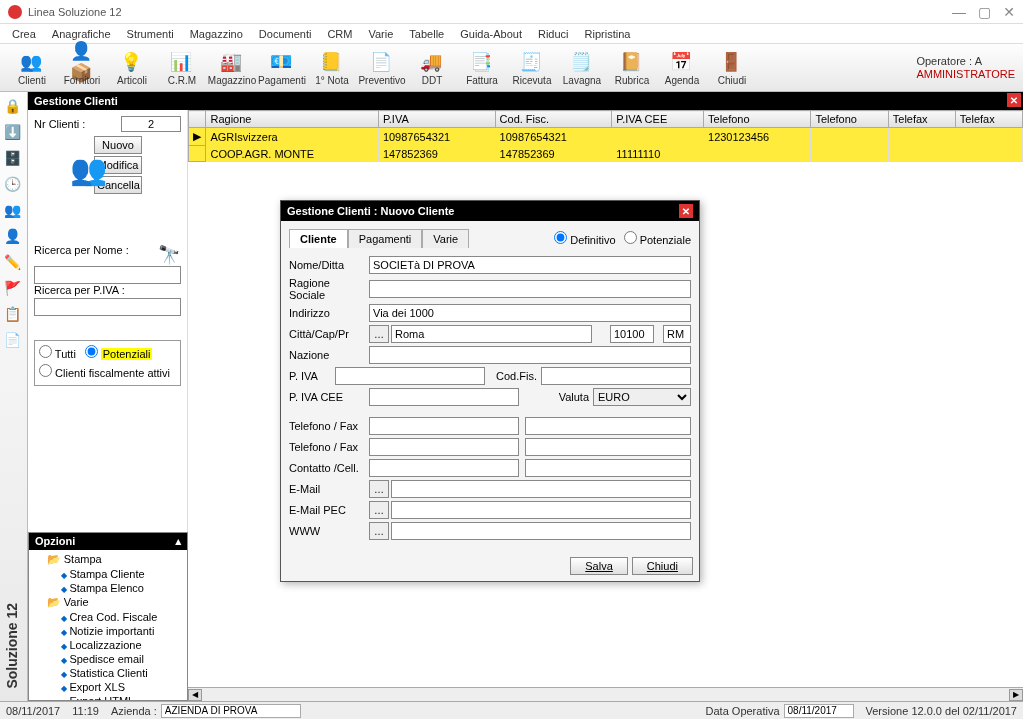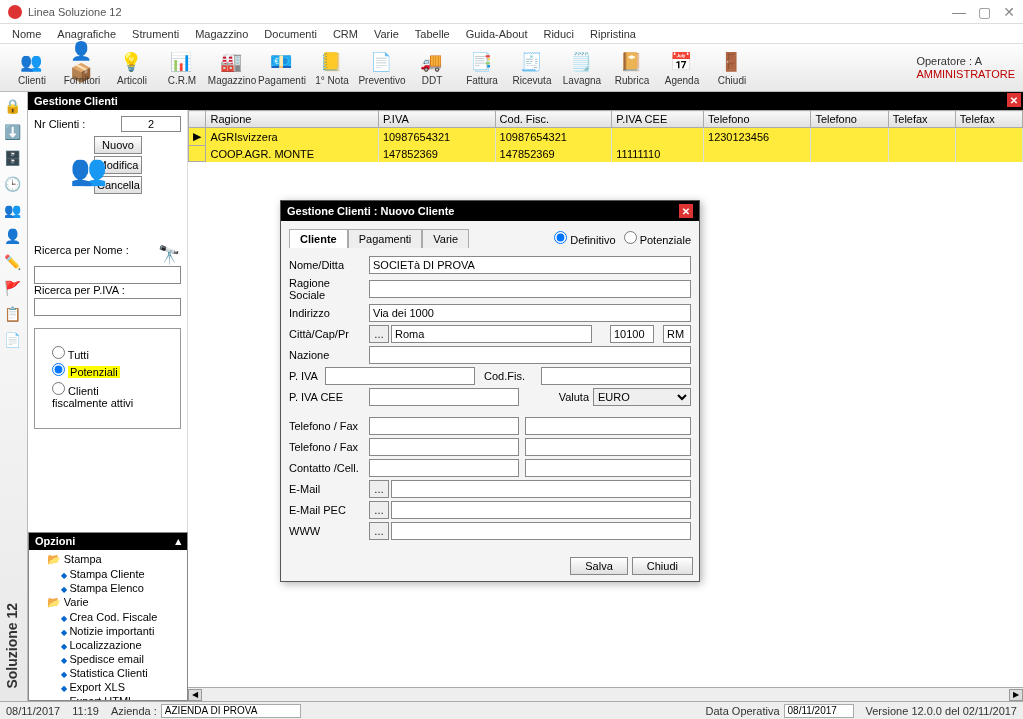--- a/index.html
+++ b/index.html
@@ -33,21 +33,21 @@
 .leftcol { width: 160px; padding: 6px; border-right: 1px solid #ddd; display: flex; flex-direction: column; }
 .leftcol .nrcli { display: flex; align-items: center; justify-content: space-between; margin-bottom: 4px; }
 .leftcol .nrcli .box { border: 1px solid #888; width: 60px; text-align: center; padding: 1px 4px; background: #fff;}
 .leftcol .act-btns { display: flex; flex-direction: column; gap: 2px; margin-left: 60px; }
 .leftcol .act-btns button { width: 48px; padding: 2px; background: linear-gradient(#fff,#e0e0e0); border: 1px solid #888; cursor: pointer; font-size: 11px; }
 .leftcol .people { width: 42px; height: 42px; position: absolute; left: 42px; top: 42px; font-size: 30px; }
 .leftcol .search-section { margin-top: 50px; }
 .leftcol label { display: block; margin-bottom: 2px; }
 .leftcol input[type=text] { width: 100%; border: 1px solid #888; padding: 2px; height: 18px; }
 .leftcol .binoc { float: right; font-size: 18px; }
-.leftcol .radios { margin-top: 12px; border: 1px solid #999; padding: 17px; font-size: 10px;}
+.leftcol .radios { margin-top: 24px; border: 1px solid #999; padding: 4px; font-size: 10px;}
 .leftcol .radios label { display: inline-block; margin-right: 6px; }
 .leftcol .radios .hl { background: #ff0; padding: 0 2px; }
 .leftcol .radios .row2 { margin-top: 2px; }
 
 .opzioni { width: 160px; position: absolute; left: 28px; bottom: 18px; border: 1px solid #888; background: #fff; }
 .opzioni .hdr { background: #000; color: #fff; padding: 2px 6px; font-weight: bold; display:flex;justify-content:space-between;}
 .opzioni .tree { padding: 2px 4px; max-height: 150px; overflow: auto; font-size: 11px;}
 .opzioni .tree .folder::before { content: "📂 "; }
 .opzioni .tree .leaf::before { content: "◆ "; color: #06c; font-size: 8px; }
 .opzioni .tree .folder, .opzioni .tree .leaf { padding: 1px 0; cursor: pointer; }
@@ -71,21 +71,21 @@
 .dialog .dtabs .spacer { flex: 1; }
 .dialog .dtabs .rad { margin-left: 8px; font-size: 11px; }
 .dialog .frow { display: flex; align-items: center; margin-bottom: 3px; }
 .dialog .frow .flabel { width: 80px; font-size: 11px; }
 .dialog .frow input[type=text] { flex: 1; border: 1px solid #888; height: 18px; padding: 1px 3px; font-size: 11px; }
 .dialog .frow input.small { flex: 0 0 auto; }
 .dialog .frow .lookup { width: 20px; height: 18px; border: 1px solid #888; background: #eee; cursor: pointer; display: flex; align-items: center; justify-content: center; font-size: 10px; margin-right: 2px;}
 .dialog .frow select { border: 1px solid #888; height: 18px; font-size: 11px; }
 .dialog .gap { height: 8px; }
 .dialog .dfooter { display: flex; justify-content: flex-end; gap: 4px; padding: 6px; }
-.dialog .dfooter button { padding: 2px 14px; border: 1px solid #888; background: linear-gradient(#fff,#e0e0e0); cursor: pointer; }
+.dialog .dfooter button { padding: 2px 14px; border: 1px solid #888; background: linear-gradient(#fff,#e0e0e0); cursor: pointer; text-decoration: underline; }
 
 .statusbar { position: absolute; bottom: 0; left: 0; right: 0; height: 18px; background: #eee; border-top: 1px solid #aaa; display: flex; align-items: center; padding: 0 6px; gap: 12px; font-size: 10px; color: #333;}
 .statusbar .field { display: flex; align-items: center; gap: 4px; }
 .statusbar .field input { border: 1px solid #aaa; height: 14px; padding: 0 3px; font-size: 10px; }
 
 .vertical-label { position: absolute; left: 4px; bottom: 30px; writing-mode: vertical-rl; transform: rotate(180deg); font-size: 14px; font-weight: bold; color: #333; }
 
 .hscroll { position: absolute; bottom: 0; left: 160px; right: 0; height: 14px; background: #eee; border-top: 1px solid #aaa; display: flex; align-items: center; }
 .hscroll .arrow { width: 14px; height: 12px; border: 1px solid #999; background: #ddd; text-align: center; font-size: 8px; cursor: pointer;}
 .hscroll .track { flex: 1; }
@@ -97,21 +97,21 @@
   <div class="app-icon"></div>
   <div class="title">Linea Soluzione 12</div>
   <div class="win-btns">
     <span>—</span>
     <span>▢</span>
     <span>✕</span>
   </div>
 </div>
 
 <div class="menubar" id="menubar">
-    <div class="mitem">Nome</div>
+    <div class="mitem">Crea</div>
     <div class="mitem">Anagrafiche</div>
     <div class="mitem">Strumenti</div>
     <div class="mitem">Magazzino</div>
     <div class="mitem">Documenti</div>
     <div class="mitem">CRM</div>
     <div class="mitem">Varie</div>
     <div class="mitem">Tabelle</div>
     <div class="mitem">Guida-About</div>
     <div class="mitem">Riduci</div>
     <div class="mitem">Ripristina</div>
@@ -332,21 +332,21 @@
       <input type="text" class="small" style="width: 28px; margin-left: 9px;" value="RM">
     </div>
     <div class="frow">
         <div class="flabel">Nazione</div>
         <input type="text" style="">
       </div>
     <div class="frow">
         <div class="flabel">P. IVA</div>
       <input type="text" style="flex: 0 0 120px;">
       <div style="width:20px"></div>
-      <div class="flabel" style="width:50px;text-align:right;margin-right:16px">Cod.Fis.</div>
+      <div class="flabel" style="width:50px;text-align:right;margin-right:4px">Cod.Fis.</div>
       <input type="text" style="">
     </div>
     <div class="frow">
         <div class="flabel">P. IVA CEE</div>
       <input type="text" style="flex: 0 0 120px;">
       <div style="width:20px"></div>
       <div class="flabel" style="width:50px;text-align:right;margin-right:4px">Valuta</div>
       <select style="flex:1"><option>EURO</option></select>
     </div>
     <div class="gap"></div>

